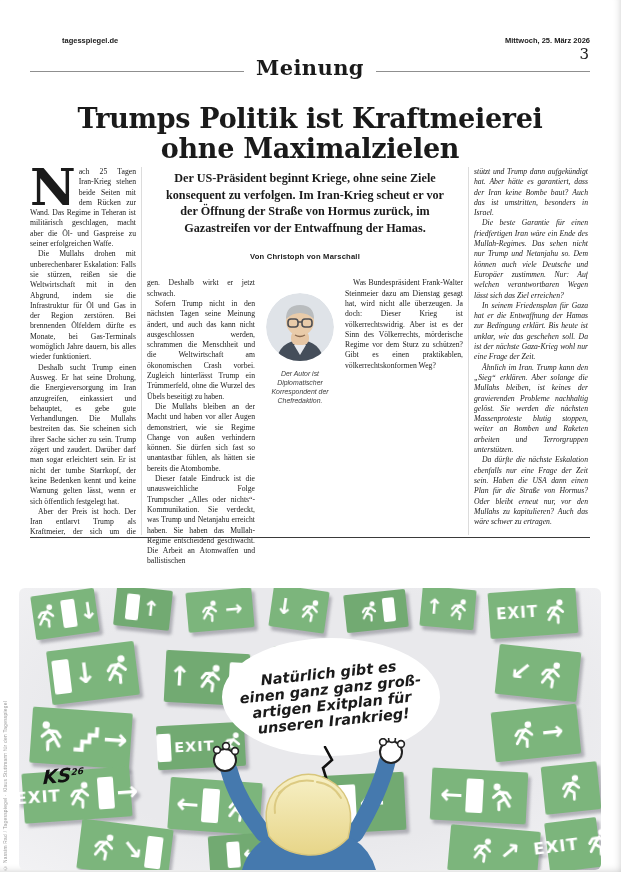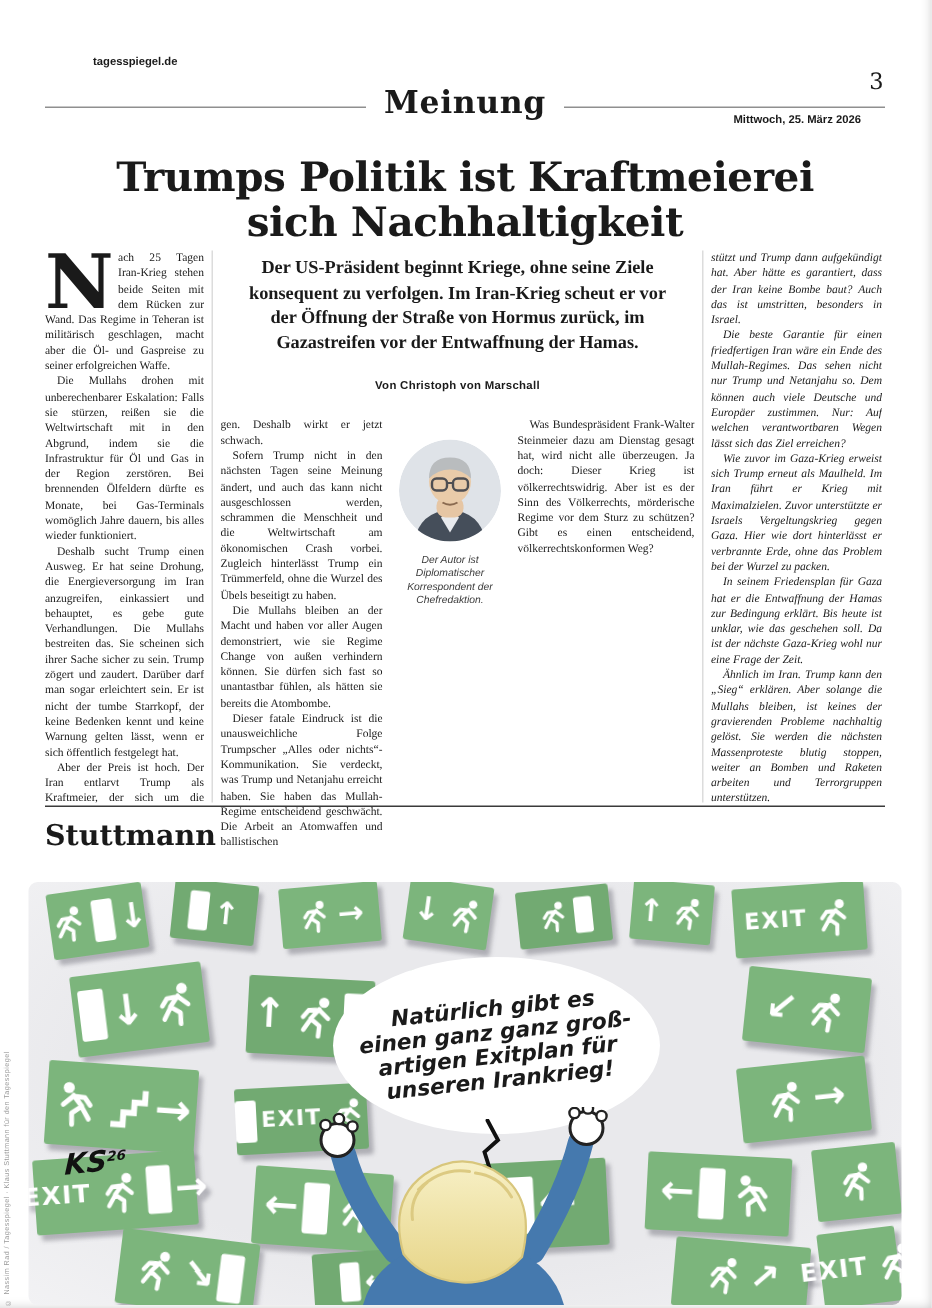--- a/index.html
+++ b/index.html
@@ -2,21 +2,21 @@
 <html lang="de"><head>
 <meta charset="utf-8">
 <style>
   html,body{margin:0;padding:0;background:#f2f2f3;}
   .page{position:relative;width:621px;height:872px;background:#fff;margin:0 auto;overflow:hidden;
         box-shadow:inset -4px -4px 8px -5px rgba(0,0,0,.25);color:#1a1a1a;
         font-family:"Liberation Serif",serif;}
   
   .header{position:absolute;left:30px;right:31px;top:28px;height:40px;}
   .site{position:absolute;left:0;top:8px;font:bold 7.5px "Liberation Sans",sans-serif;color:#1a1a1a;margin-left:32px;}
-  .dateline{position:absolute;right:16px;top:8px;font:bold 7.5px "Liberation Sans",sans-serif;margin-top:39px;}
+  .dateline{position:absolute;right:0;top:8px;font:bold 7.5px "Liberation Sans",sans-serif;}
   .pagenum{position:absolute;right:1px;top:17px;font:400 15px "DejaVu Serif",serif;}
   .section-row{position:absolute;left:0;right:0;top:31px;display:flex;align-items:center;gap:12px;}
   .hrule{flex:1;height:1px;background:#8f8f8f;}
   .section-title{font:bold 21px "DejaVu Serif",serif;letter-spacing:.4px;transform:translateY(-4px);}
   
   .headline{position:absolute;left:30px;right:31px;top:86px;text-align:center;
             font:bold 27px/1.12 "DejaVu Serif",serif;letter-spacing:-.3px;}
   
   .bodywrap{position:absolute;left:30px;top:167px;width:561px;height:368px;display:flex;}
   .vrule{width:1px;background:#dcdcdc;margin:0 5px;}
@@ -80,21 +80,21 @@
     <span class="site">tagesspiegel.de</span>
     <span class="dateline">Mittwoch, 25. März 2026</span>
     <span class="pagenum">3</span>
     <div class="section-row">
       <span class="hrule"></span>
       <span class="section-title">Meinung</span>
       <span class="hrule"></span>
     </div>
   </div>
 
-  <h1 class="headline"><span>Trumps Politik ist Kraftmeierei</span><br><span>sich Nachhaltigkeit</span></h1>
+  <h1 class="headline"><span>Trumps Politik ist Kraftmeierei</span><br><span>ohne Maximalzielen</span></h1>
 
   <div class="bodywrap">
     <div class="col c1">
       <p class="noindent"><span class="dropcap">N</span><span>ach 25 Tagen Iran-Krieg stehen beide Seiten mit dem Rücken zur Wand. Das Regime in Teheran ist militärisch geschlagen, macht aber die Öl- und Gaspreise zu seiner erfolgreichen Waffe.</span></p>
       <p>Die Mullahs drohen mit unberechenbarer Eskalation: Falls sie stürzen, reißen sie die Weltwirtschaft mit in den Abgrund, indem sie die Infrastruktur für Öl und Gas in der Region zerstören. Bei brennenden Ölfeldern dürfte es Monate, bei Gas-Terminals womöglich Jahre dauern, bis alles wieder funktioniert.</p>
       <p>Deshalb sucht Trump einen Ausweg. Er hat seine Drohung, die Energieversorgung im Iran anzugreifen, einkassiert und behauptet, es gebe gute Verhandlungen. Die Mullahs bestreiten das. Sie scheinen sich ihrer Sache sicher zu sein. Trump zögert und zaudert. Darüber darf man sogar erleichtert sein. Er ist nicht der tumbe Starrkopf, der keine Bedenken kennt und keine Warnung gelten lässt, wenn er sich öffentlich festgelegt hat.</p>
       <p>Aber der Preis ist hoch. Der Iran entlarvt Trump als Kraftmeier, der sich um die Nachhaltigkeit seines Handelns nicht kümmert. Trump redet, als werde er nur die bedingungslose Niederlage seines Gegners als Ende akzeptieren.</p>
 
     </div>
     <div class="vrule"></div>
@@ -118,38 +118,36 @@
             <ellipse cx="34" cy="28" rx="14" ry="15" fill="#e9cba9"></ellipse>
             <path d="M20 26 Q20 12 34 12 Q48 12 48 26 Q42 20 34 20 Q26 20 20 26 Z" fill="#b9bcbe"></path>
             <rect x="22" y="26" width="10" height="8" rx="3" fill="none" stroke="#4e4e52" stroke-width="1.6"></rect>
             <rect x="36" y="26" width="10" height="8" rx="3" fill="none" stroke="#4e4e52" stroke-width="1.6"></rect>
             <line x1="32" y1="29" x2="36" y2="29" stroke="#4e4e52" stroke-width="1.4"></line>
             <path d="M29 42 Q34 45 39 42" stroke="#8a6a50" stroke-width="1.3" fill="none"></path>
           </svg>
           <div class="caption">Der Autor ist Diplomatischer Korrespondent der Chefredaktion.</div>
         </div>
         <div class="col c3">
-          <p>Was Bundespräsident Frank-Walter Steinmeier dazu am Dienstag gesagt hat, wird nicht alle überzeugen. Ja doch: Dieser Krieg ist völkerrechtswidrig. Aber ist es der Sinn des Völkerrechts, mörderische Regime vor dem Sturz zu schützen? Gibt es einen entscheidend, völkerrechtskonformen Weg?</p>
+          <p>Was Bundespräsident Frank-Walter Steinmeier dazu am Dienstag gesagt hat, wird nicht alle überzeugen. Ja doch: Dieser Krieg ist völkerrechtswidrig. Aber ist es der Sinn des Völkerrechts, mörderische Regime vor dem Sturz zu schützen? Gibt es einen praktikablen, völkerrechtskonformen Weg?</p>
         </div>
       </div>
     </div>
 
     <div class="vrule"></div>
     <div class="col c4">
       <p class="noindent">stützt und Trump dann aufgekündigt hat. Aber hätte es garantiert, dass der Iran keine Bombe baut? Auch das ist umstritten, besonders in Israel.</p>
       <p>Die beste Garantie für einen friedfertigen Iran wäre ein Ende des Mullah-Regimes. Das sehen nicht nur Trump und Netanjahu so. Dem können auch viele Deutsche und Europäer zustimmen. Nur: Auf welchen verantwortbaren Wegen lässt sich das Ziel erreichen?</p>
-      <p>Wie zuvor im Gaza-Krieg erweist sich Trump erneut als Maulheld. Im Iran führt er Krieg mit Maximalzielen. Zuvor unterstützte er Israels Vergeltungskrieg gegen Gaza. Hier wie dort hinterlässt er verbrannte Erde, ohne das Problem bei der Wurzel zu packen.</p>
       <p>In seinem Friedensplan für Gaza hat er die Entwaffnung der Hamas zur Bedingung erklärt. Bis heute ist unklar, wie das geschehen soll. Da ist der nächste Gaza-Krieg wohl nur eine Frage der Zeit.</p>
       <p>Ähnlich im Iran. Trump kann den „Sieg“ erklären. Aber solange die Mullahs bleiben, ist keines der gravierenden Probleme nachhaltig gelöst. Sie werden die nächsten Massenproteste blutig stoppen, weiter an Bomben und Raketen arbeiten und Terrorgruppen unterstützen.</p>
       <p>Da dürfte die nächste Eskalation ebenfalls nur eine Frage der Zeit sein. Haben die USA dann einen Plan für die Straße von Hormus? Oder bleibt erneut nur, vor den Mullahs zu kapitulieren? Auch das wäre schwer zu ertragen.</p>
     </div>
   </div>
 
   <div class="bottom-rule"></div>
-  <div class="cartoonist">Stuttmann</div>
   <div class="credit">© Nassim Rad / Tagesspiegel · Klaus Stuttmann für den Tagesspiegel</div>
 
   <div class="cartoon" id="cartoon-wall" style="background: radial-gradient(at 50% 45%, rgb(233, 233, 236) 60%, rgb(242, 242, 244) 100%);">
     <div class="bubble">
       <div class="bubble-text">Natürlich gibt es
 einen ganz ganz groß-
 artigen Exitplan für
 unseren Irankrieg!</div>
     </div>
     <svg class="tail-svg" width="22" height="42" viewBox="0 0 22 42">

